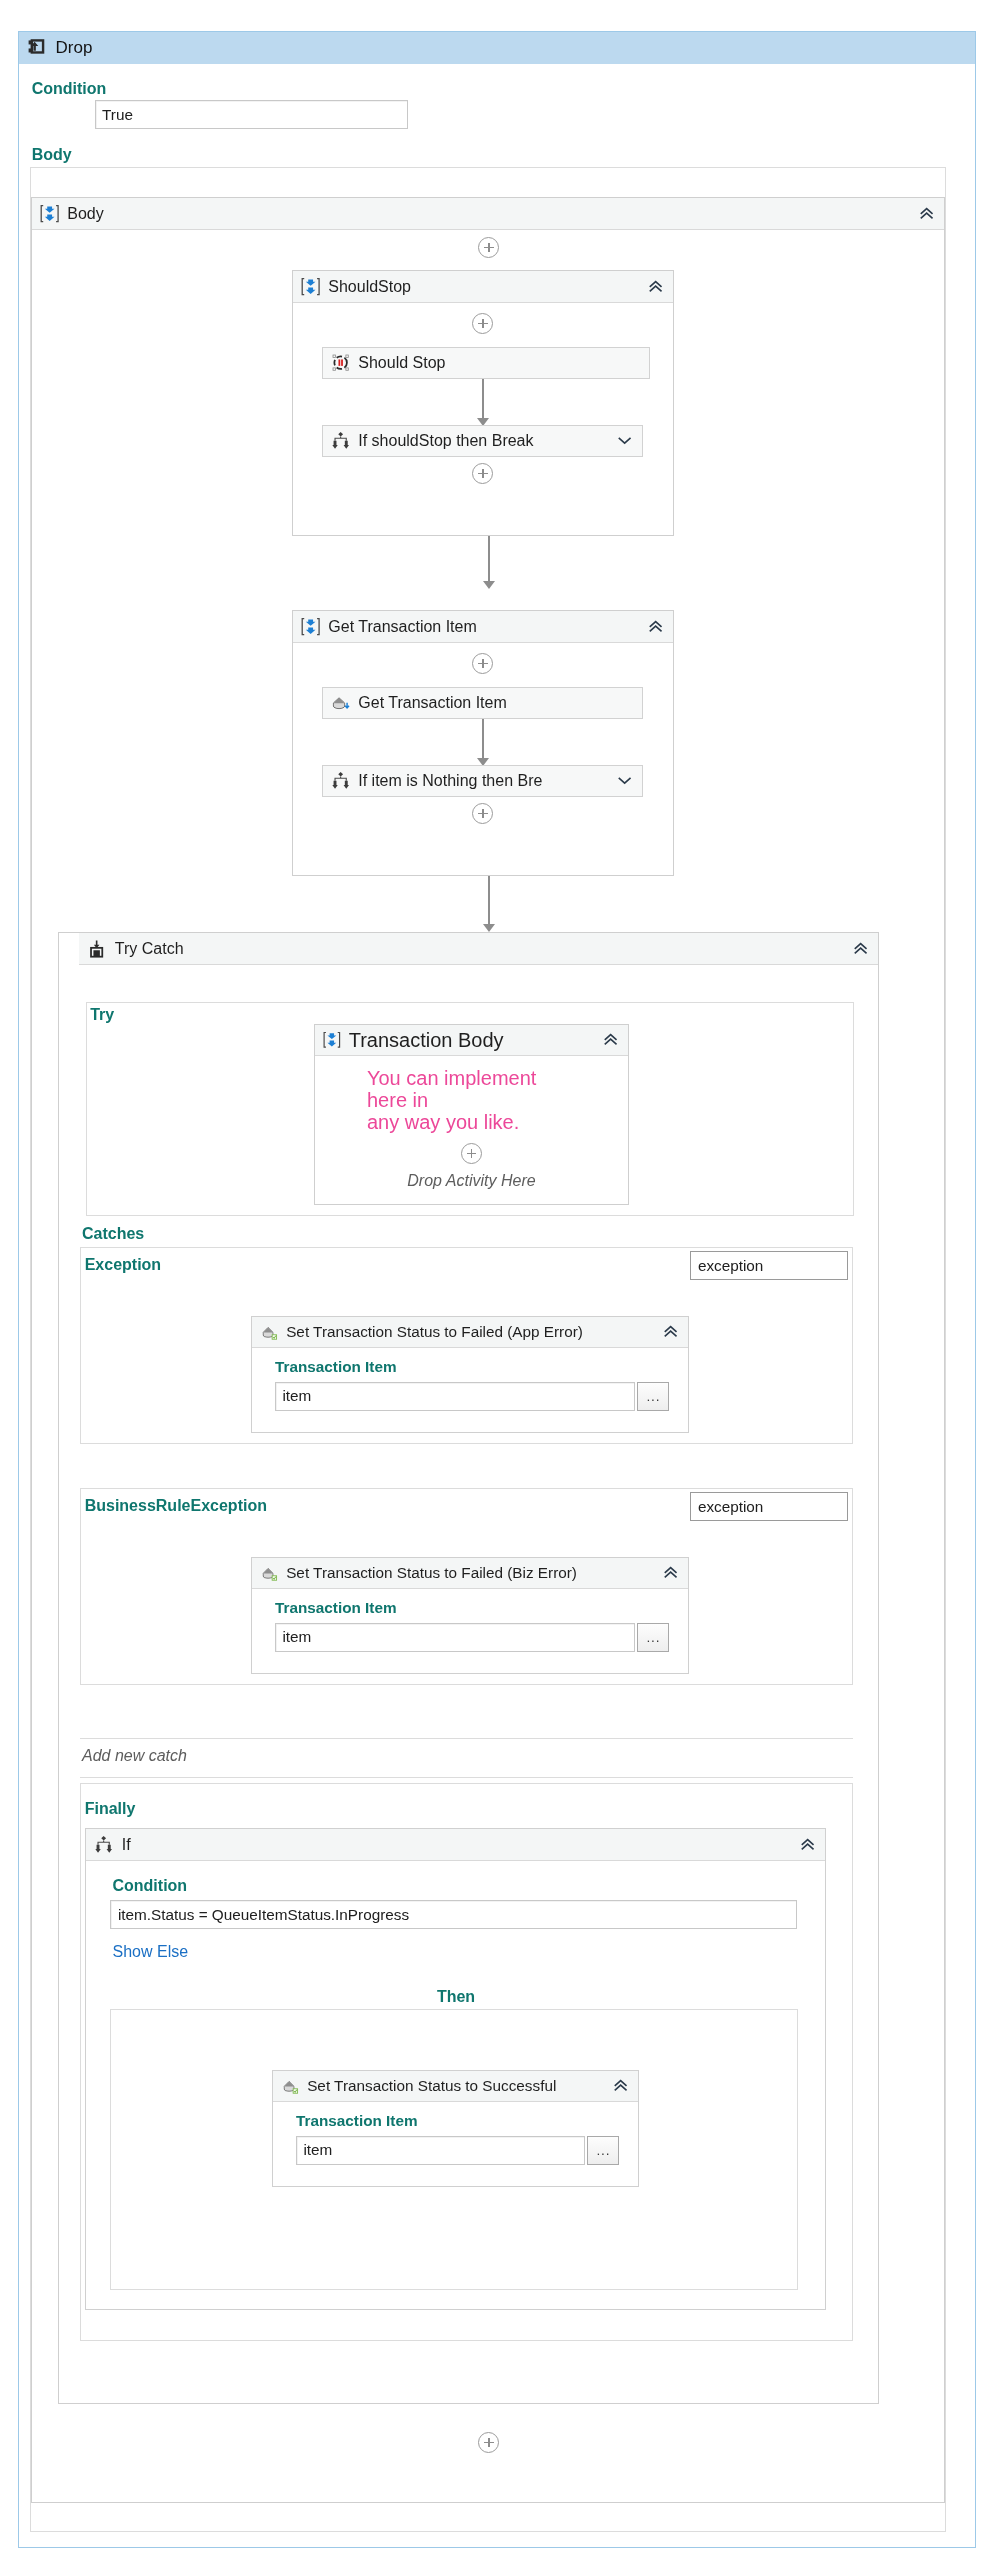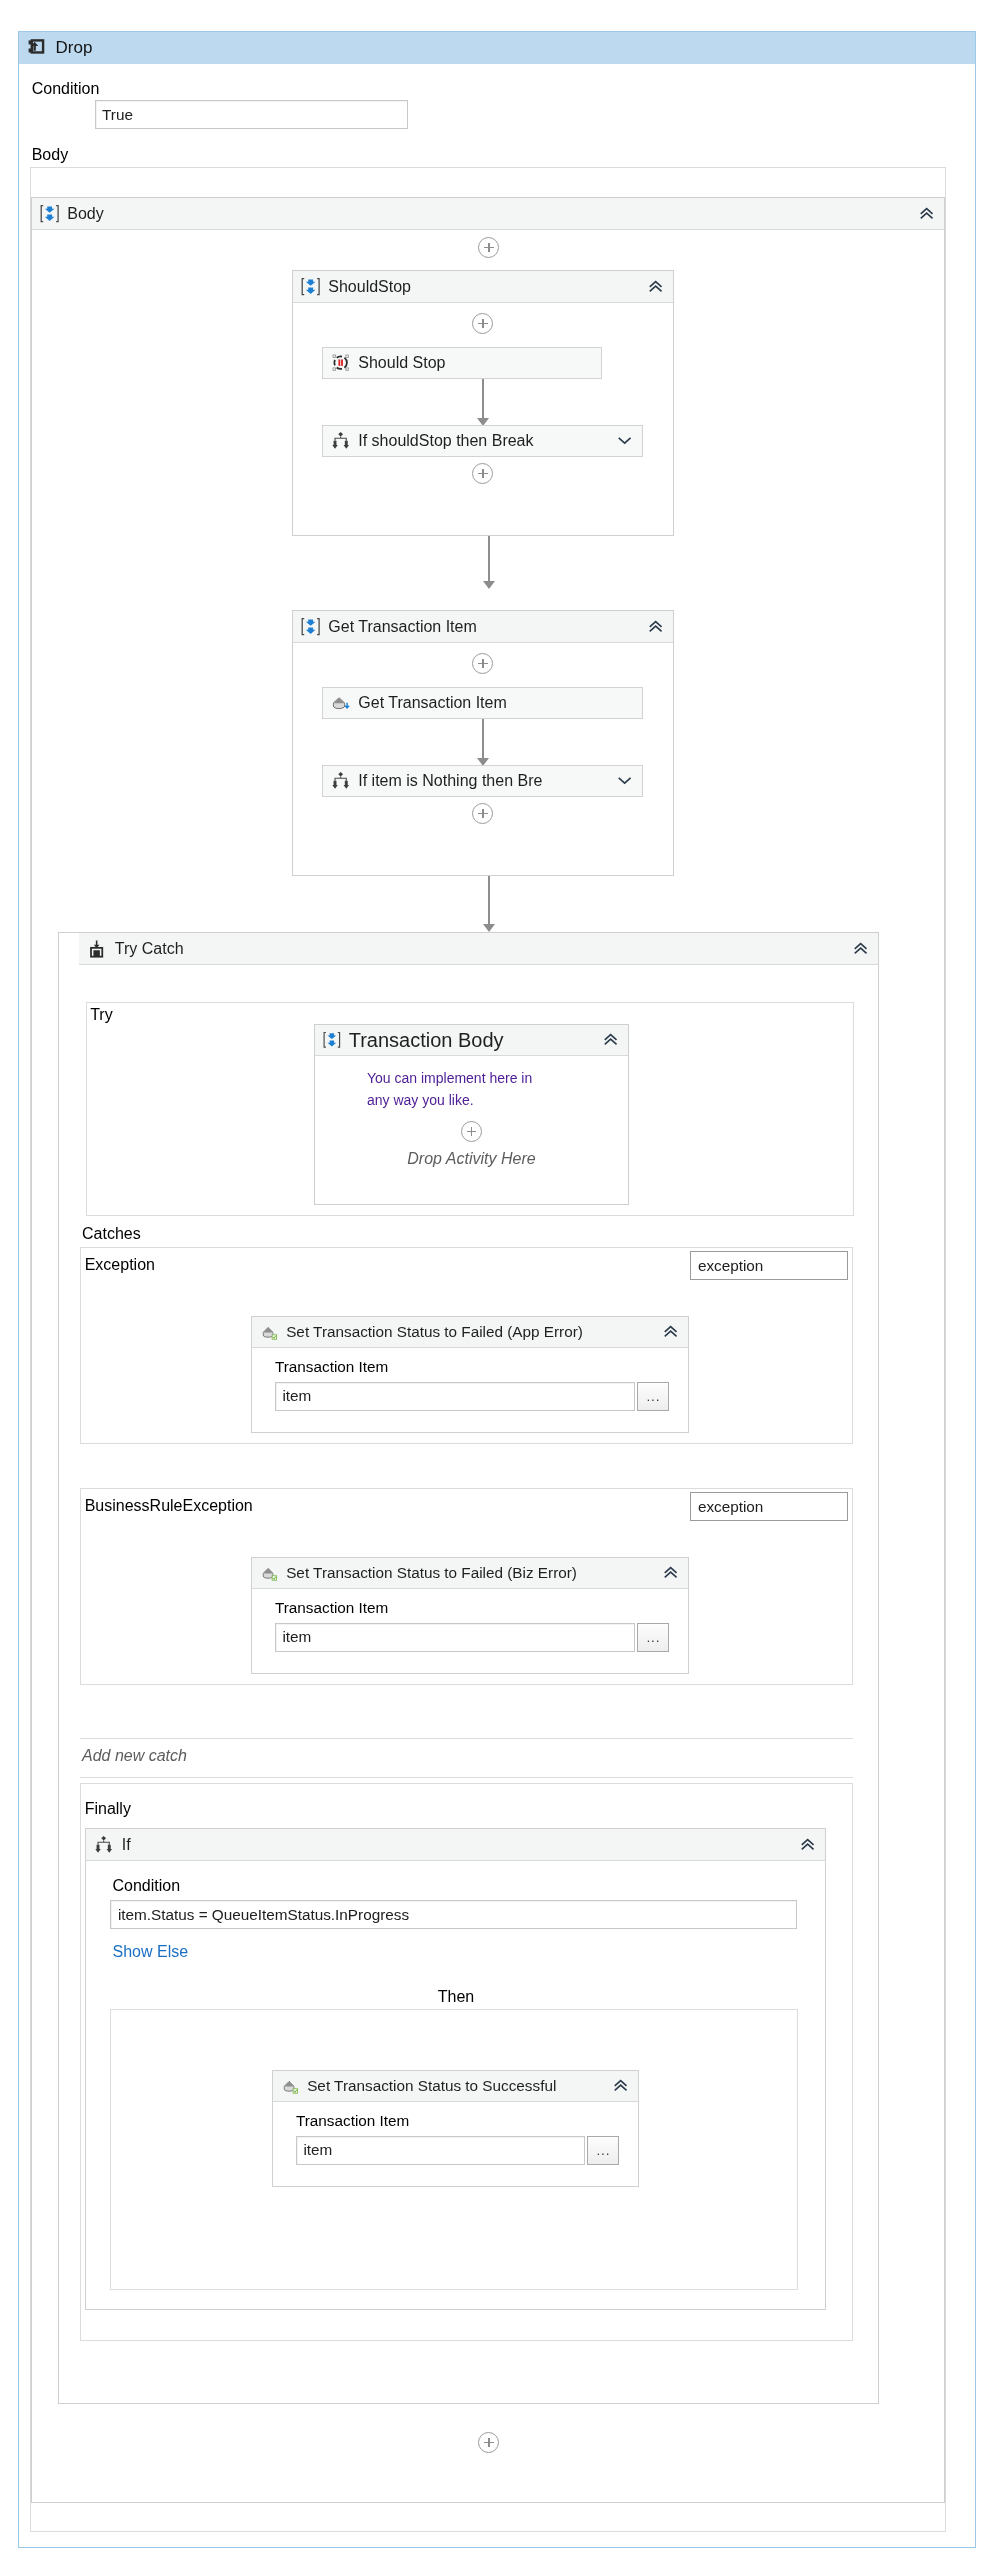--- a/index.html
+++ b/index.html
@@ -26,21 +26,21 @@
   .while{
     position:absolute;left:17.7px;top:31px;width:958px;height:2517px;
     border:0.8px solid #9dc9e8;background:#fff;box-sizing:border-box;
   }
   .while-hd{
     height:32px;background:#bcd9ef;display:flex;align-items:center;padding:0 8px;
     box-sizing:border-box;
   }
   .while-hd .ttl{margin-left:9.6px;font-size:17px;color:#131313;}
 
-  .lbl{font-size:16px;color:#000000;}
+  .lbl{font-size:16px;color:#0f766e;font-weight:bold;}
 
   
   .tb{
     border:0.8px solid #c8c8c8;background:#fff;box-sizing:border-box;
     height:29px;display:flex;align-items:center;padding:0 6.4px;
     font-size:15.3px;color:#202020;
     box-shadow:inset 0.8px 0.8px 0 #efefef;
   }
 
   
@@ -75,21 +75,21 @@
   
   .pill{
     border:0.8px solid #d2d2d2;background:#f7f8f8;box-sizing:border-box;
     height:32px;display:flex;align-items:center;padding:0 8px;
   }
   .pill .ttl{margin-left:8px;font-size:16px;color:#1f1f1f;white-space:nowrap;overflow:hidden;}
 
   
   .frame{border:0.8px solid #dcdcdc;background:#fff;box-sizing:border-box;}
 
-  .hint{color:#4c1d95;font-size:14px;line-height:22px;}
+  .hint{color:#ec4899;font-size:20px;line-height:22px;}
   .italic{font-style:italic;color:#5d5d5d;}
   .link{color:#1a6fc4;font-size:16px;}
 
   .dots-btn{
     width:32px;height:29px;border:0.8px solid #a9a9a9;
     background:linear-gradient(#fdfdfd,#eeeeee);
     box-sizing:border-box;display:flex;align-items:center;justify-content:center;
     font-size:13.7px;color:#3a3a3a;letter-spacing:0.8px;
   }
   .hr{height:0.8px;background:#dcdcdc;}
@@ -155,21 +155,21 @@
             <svg class="chev" viewBox="0 0 24 24">
               <path d="M4 12 L12 5 L20 12" fill="none" stroke="#2b3a4a" stroke-width="2.2"></path>
               <path d="M4 18 L12 11 L20 18" fill="none" stroke="#2b3a4a" stroke-width="2.2"></path>
             </svg>
           </div>
 
           <div class="plus-wrap" style="position:absolute;left:0;top:42px;width:380px;">
             <div class="plus"></div>
           </div>
 
-          <div class="pill" style="position:absolute;left:29px;top:76px;width:280px;">
+          <div class="pill" style="position:absolute;left:29px;top:76px;width:328px;">
             <svg class="ico" viewBox="0 0 24 24">
               <circle cx="12" cy="12" r="7.8" fill="none" stroke="#2b2b2b" stroke-width="2.2" stroke-dasharray="7 3.2"></circle>
               <rect x="9.3" y="8" width="2.2" height="8" fill="#d81e1e"></rect>
               <rect x="12.6" y="8" width="2.2" height="8" fill="#d81e1e"></rect>
               <rect x="2.5" y="2.5" width="3" height="3" fill="none" stroke="#8a8a8a" stroke-width="1"></rect>
               <rect x="18.5" y="2.5" width="3" height="3" fill="none" stroke="#8a8a8a" stroke-width="1"></rect>
               <rect x="2.5" y="18.5" width="3" height="3" fill="none" stroke="#8a8a8a" stroke-width="1"></rect>
               <rect x="18.5" y="18.5" width="3" height="3" fill="none" stroke="#8a8a8a" stroke-width="1"></rect>
             </svg>
             <span class="ttl">Should Stop</span>

